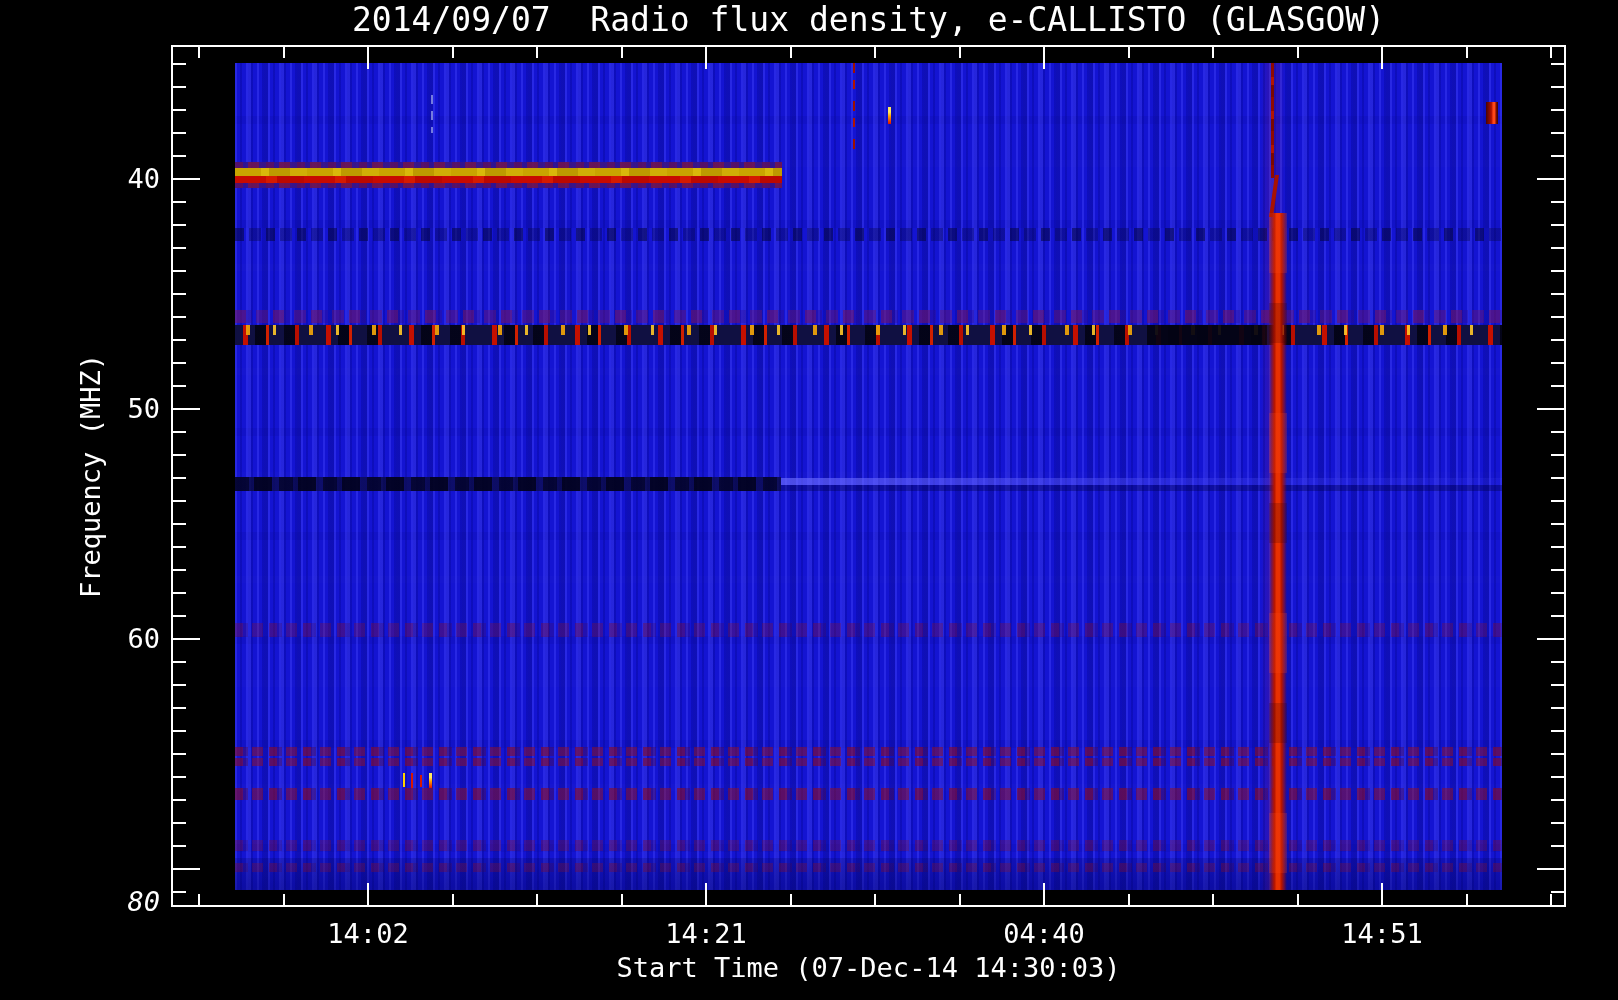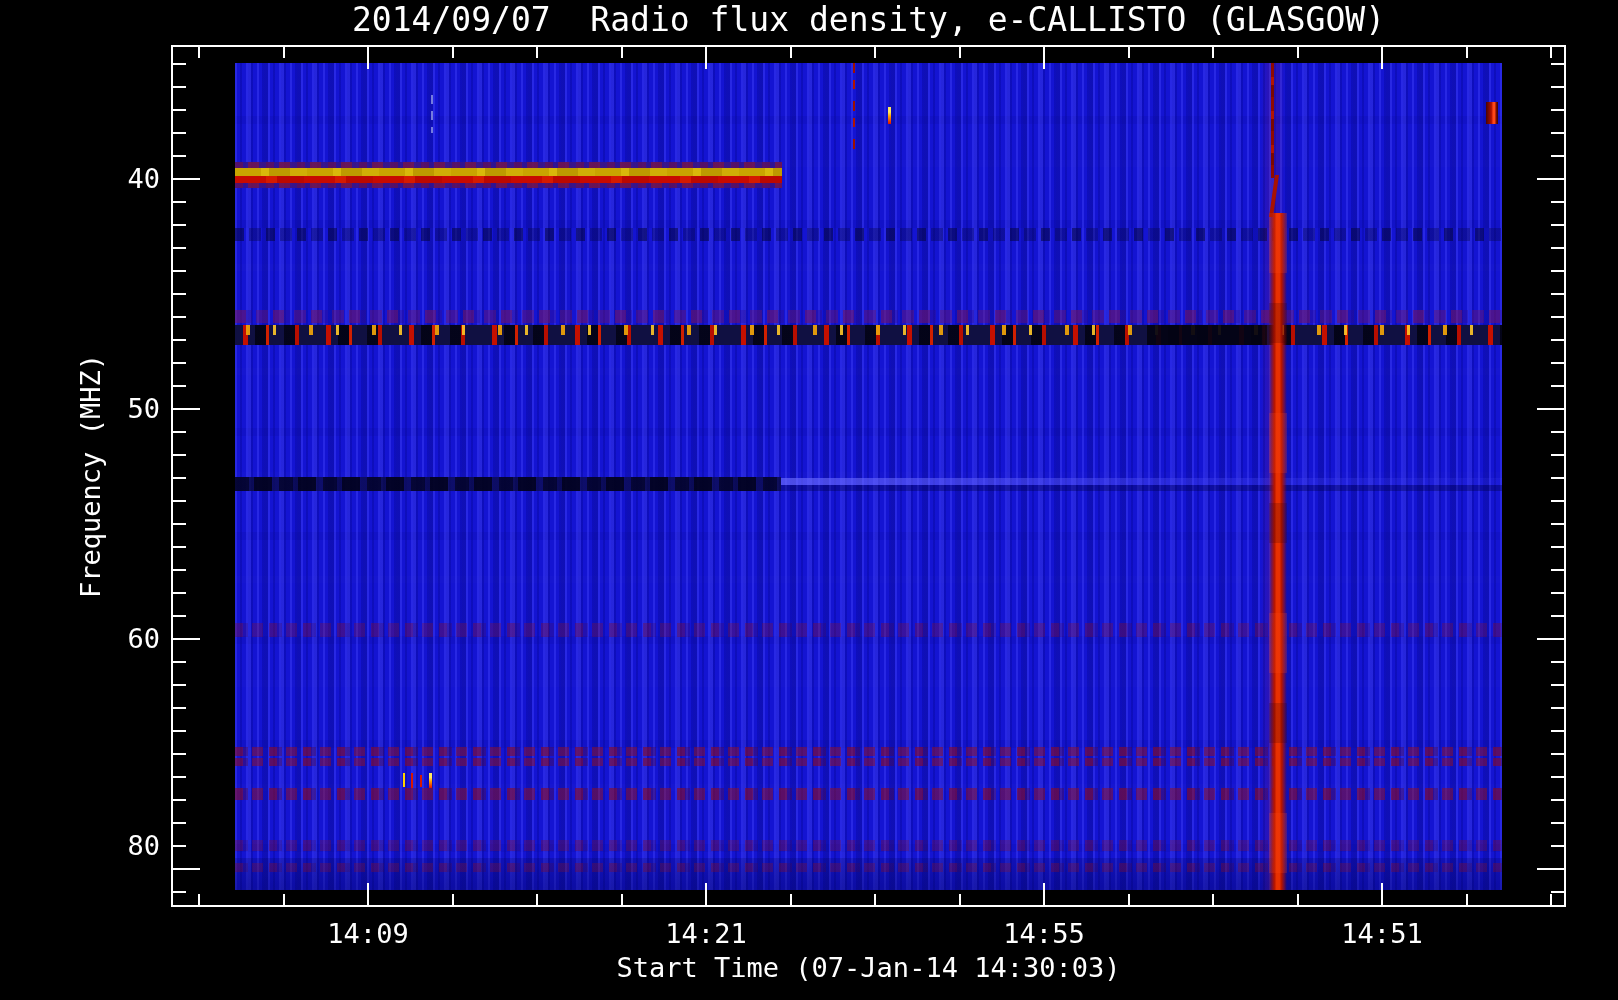--- a/index.html
+++ b/index.html
@@ -219,21 +219,21 @@
     <div class="tick" style="left: 1381px; top: 47px; width: 2px; height: 22px;"></div>
     <div class="tick" style="left: 1465.5px; top: 894px; width: 2px; height: 11px;"></div>
     <div class="tick" style="left: 1465.5px; top: 47px; width: 2px; height: 11px;"></div>
     <div class="tick" style="left: 1550px; top: 894px; width: 2px; height: 11px;"></div>
     <div class="tick" style="left: 1550px; top: 47px; width: 2px; height: 11px;"></div>
   </div>
 <div id="labels-layer">
     <div class="ylab" style="top: 179px;">40</div>
     <div class="ylab" style="top: 409px;">50</div>
     <div class="ylab" style="top: 639px;">60</div>
-    <div class="ylab" style="top: 846px;">80</div>
-    <div class="xlab" style="left: 368px;">14:09</div>
+    <div class="ylab" style="top: 902px; font-style: italic;">80</div>
+    <div class="xlab" style="left: 368px;">14:02</div>
     <div class="xlab" style="left: 706px;">14:21</div>
-    <div class="xlab" style="left: 1044px;">14:55</div>
+    <div class="xlab" style="left: 1044px;">04:40</div>
     <div class="xlab" style="left: 1382px;">14:51</div>
   </div>
 
 <div id="y-title" class="abs">Frequency (MHZ)</div>
-<div id="x-title" class="abs">Start Time (07-Jan-14 14:30:03)</div>
+<div id="x-title" class="abs">Start Time (07-Dec-14 14:30:03)</div>
 
 </body></html>

